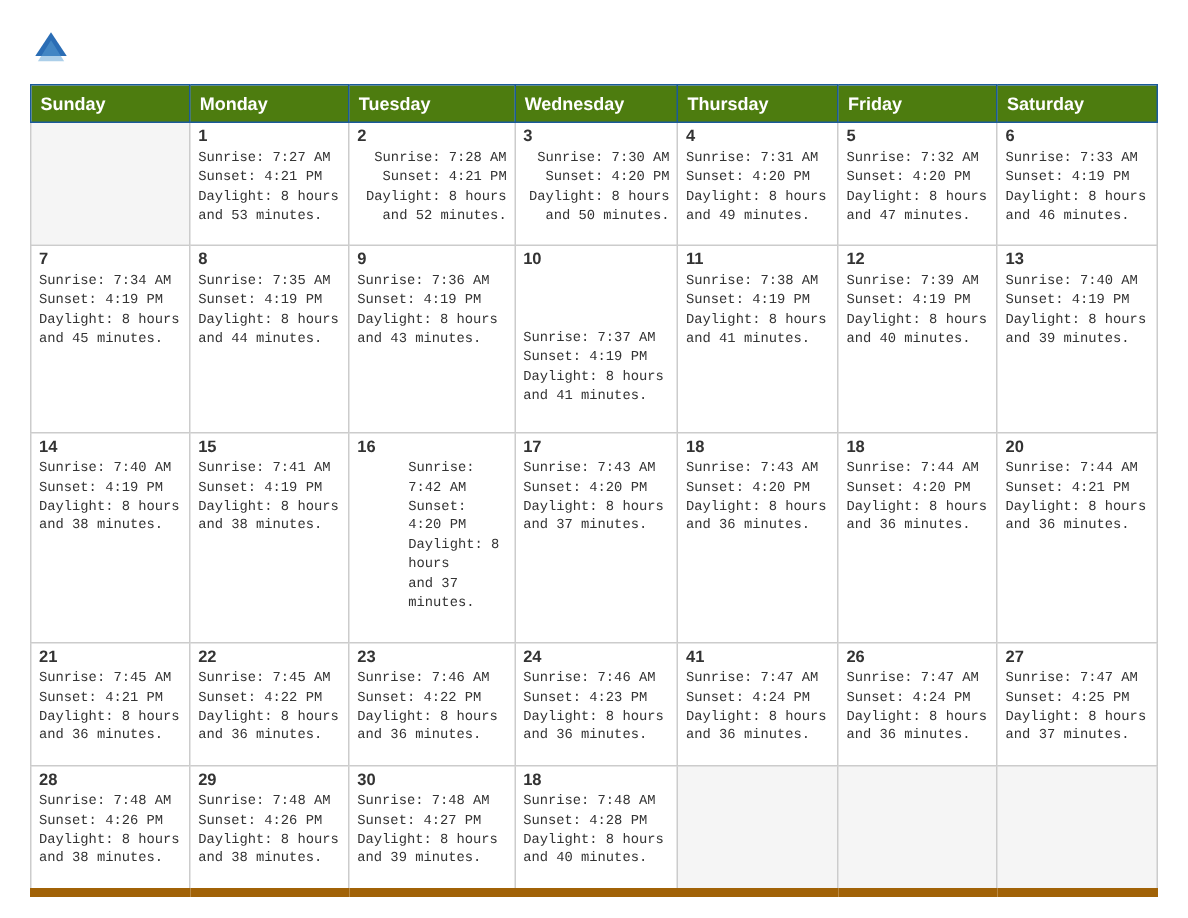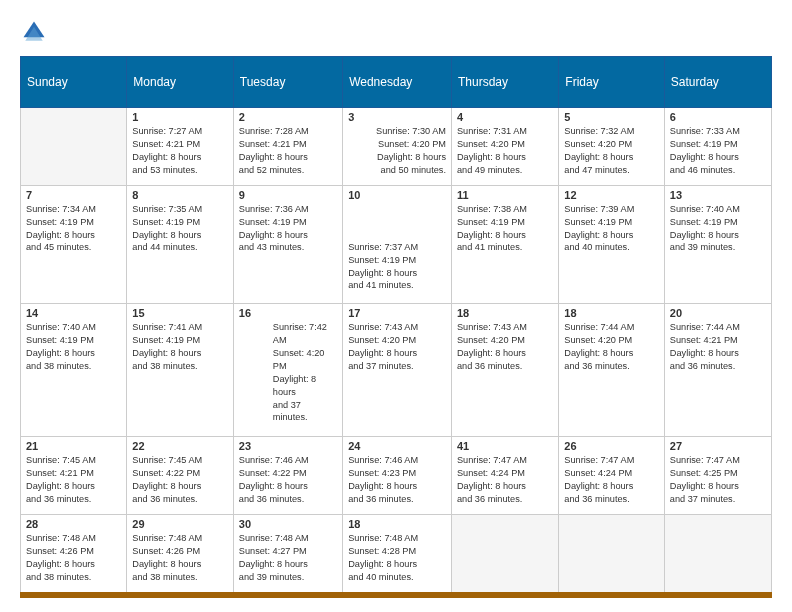--- a/index.html
+++ b/index.html
@@ -60,25 +60,25 @@
       font-size: 14px;
       color: #555;
       margin-top: 2px;
     }
     .calendar {
       width: 100%;
       border-collapse: collapse;
       flex: 1;
     }
     .calendar th {
-      background: #0369a1;
+      background: #4d7c0f;
       color: #fff;
       font-size: 12px;
-      font-weight: normal;
-      padding: 18px 6px;
+      font-weight: bold;
+      padding: 5px 6px;
       text-align: left;
       border: 1px solid #1a5a9a;
     }
     .calendar td {
       border: 1px solid #ccc;
       vertical-align: top;
       padding: 3px 5px 3px 5px;
       width: 113px;
       font-size: 9.5px;
       color: #333;
@@ -91,20 +91,21 @@
       font-size: 11px;
       font-weight: bold;
       color: #333;
       display: block;
       margin-bottom: 2px;
     }
     .cell-text {
       font-size: 9.2px;
       color: #333;
       line-height: 1.4;
+      font-family: Liberation Mono, monospace;
     }
     .last-row td {
       border-bottom: 6px solid #a16207;
     }
   </style>
 </head>
 <body>
 
 <div class="page">
   <div class="header">
@@ -141,21 +142,21 @@
           <td class="empty"></td>
           <td>
             <span class="day-num">1</span>
             <div class="cell-text" style="white-space: pre-line;">Sunrise: 7:27 AM
 Sunset: 4:21 PM
 Daylight: 8 hours
 and 53 minutes.</div>
           </td>
           <td>
             <span class="day-num">2</span>
-            <div class="cell-text" style="white-space: pre-line;">Sunrise: 7:28 AM
+            <div class="cell-text" style="white-space: pre-line; text-align: right;">Sunrise: 7:28 AM
 Sunset: 4:21 PM
 Daylight: 8 hours
 and 52 minutes.</div>
           </td>
           <td>
             <span class="day-num">3</span>
             <div class="cell-text" style="white-space: pre-line; text-align: right;">Sunrise: 7:30 AM
 Sunset: 4:20 PM
 Daylight: 8 hours
 and 50 minutes.</div>

